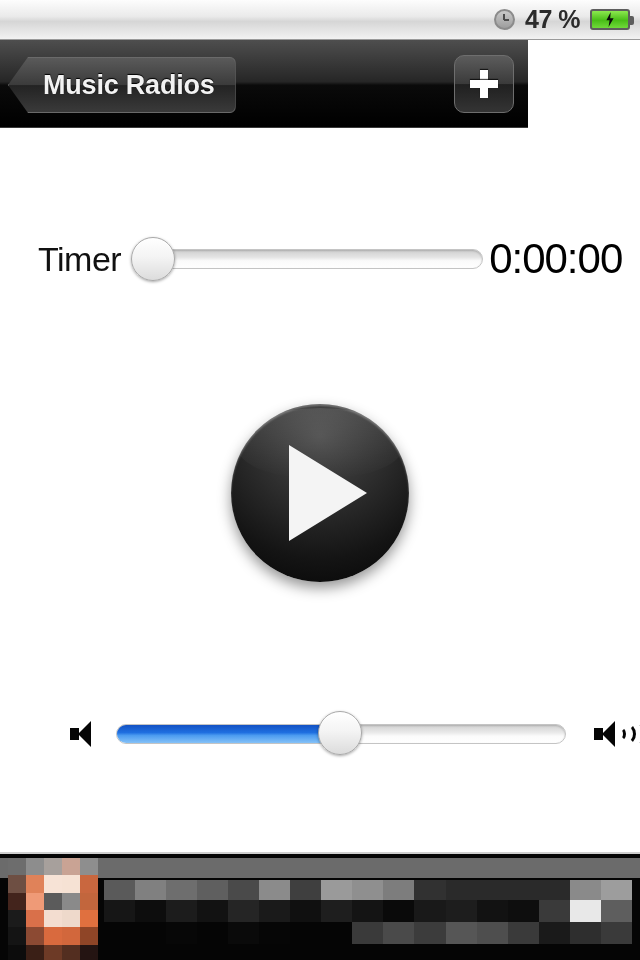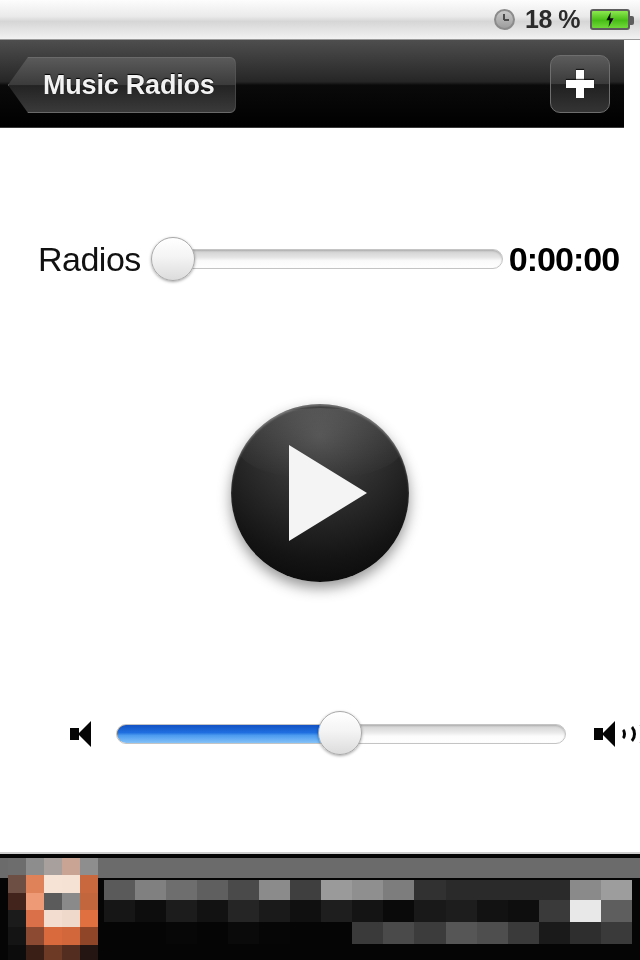--- a/index.html
+++ b/index.html
@@ -87,21 +87,21 @@
     border-radius: 0 2px 2px 0;
   }
   .bolt {
     width: 9px; height: 15px; background: #0a0a0a;
     clip-path: polygon(58% 0%, 10% 55%, 45% 55%, 34% 100%, 90% 42%, 52% 42%);
   }
 
   
   .nav-bar {
     position: absolute; top: 40px; left: 0;
-    width: 624px; height: 88px;
+    width: 528px; height: 88px;
     background: linear-gradient(to bottom, #4e4e4e 0%, #262626 48%, #0a0a0a 52%, #000 100%);
     border-bottom: 1px solid #3a3a3a;
   }
   .back-button {
     position: absolute; left: 8px; top: 17px;
     height: 56px; padding: 0 20px 0 34px;
     display: flex; align-items: center;
     background: linear-gradient(to bottom, #5a5a5a 0%, #3b3b3b 50%, #232323 51%, #3a3a3a 100%);
     border: 1px solid #6a6a6a;
     border-radius: 6px;
@@ -163,21 +163,21 @@
   .knob {
     position: absolute; width: 44px; height: 44px;
     border-radius: 50%;
     background: linear-gradient(to bottom, #ffffff 0%, #f4f4f4 45%, #dcdcdc 100%);
     border: 1px solid #a8a8a8;
     box-shadow: 0 1px 3px rgba(0,0,0,.35), inset 0 1px 0 #fff;
     cursor: pointer;
   }
   .timer-knob { left: 0; top: 1px; }
   .timer-value {
-    font-size: 34px; font-weight: bold; color: #000;
+    font-size: 42px; font-weight: normal; color: #000;
     margin-left: 6px; letter-spacing: -1px;
   }
 
   
   .play-wrap {
     position: absolute; top: 275px; left: 0; width: 640px;
     display: flex; justify-content: center;
   }
   .play-button {
     width: 178px; height: 178px; border-radius: 50%;
@@ -277,40 +277,40 @@
   .px-row i { display: block; height: 100%; }
 </style>
 </head>
 <body>
 
 <div id="app">
 
   <div class="status-bar">
     <div class="sb-right">
       <div class="clock-icon"></div>
-      <div class="battery-pct">18 %</div>
+      <div class="battery-pct">47 %</div>
       <div class="battery">
         <div class="bolt"></div>
       </div>
     </div>
   </div>
 
   <div class="nav-bar">
     <div class="back-button">
       <span class="back-button-label">Music Radios</span>
     </div>
     <div class="add-button">
       <span class="plus-icon"></span>
     </div>
   </div>
 
   <div class="content">
 
     <div class="timer-row">
-      <div class="timer-label">Radios</div>
+      <div class="timer-label">Timer</div>
       <div class="timer-slider">
         <div class="timer-track"></div>
         <div class="knob timer-knob" style="left: 0px;"></div>
       </div>
       <div class="timer-value">0:00:00</div>
     </div>
 
     <div class="play-wrap">
       <div class="play-button">
         <div class="play-triangle"></div>

